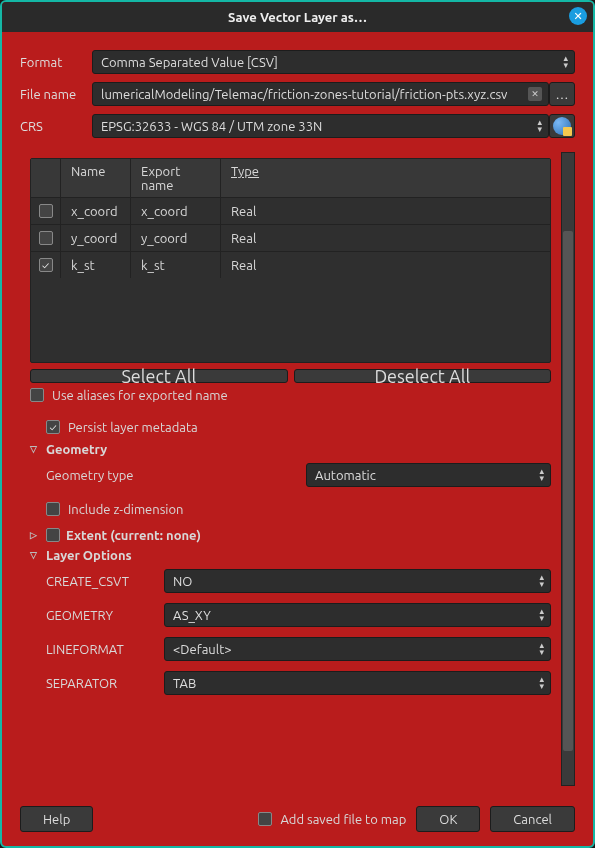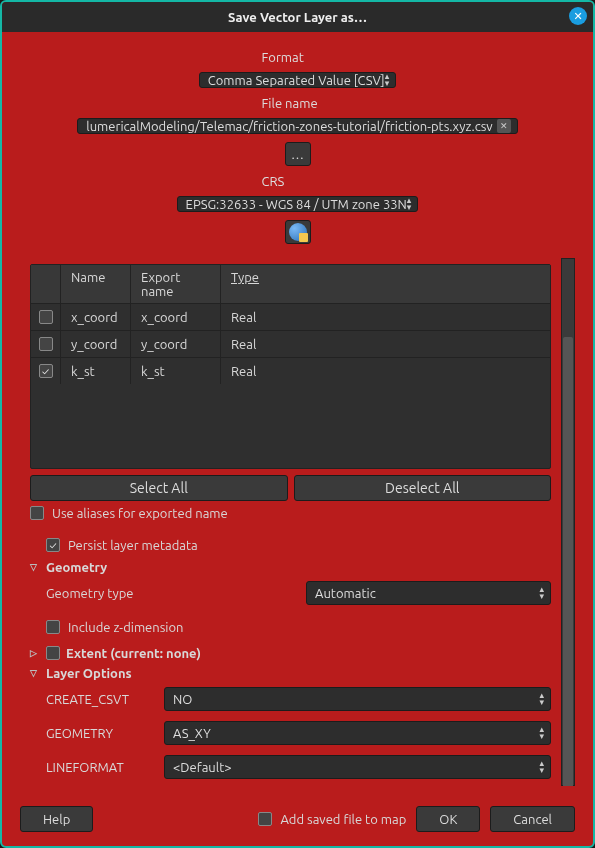--- a/index.html
+++ b/index.html
@@ -54,22 +54,21 @@
     flex: 1;
     padding: 18px 18px 10px 18px;
     display: flex;
     flex-direction: column;
     gap: 8px;
     overflow: hidden;
   }
   .form-row {
     display: flex;
     align-items: center;
-    gap: 8px;
-    flex-direction: column;
+    gap: 0;
   }
   .form-label {
     width: 72px;
     color: #ddd;
     font-size: 13px;
   }
   .select, .input {
     flex: 1;
     height: 24px;
     background: #2d2d2d;
@@ -210,30 +209,30 @@
     flex-shrink: 0;
   }
   .checkbox.checked::after { content: "✓"; }
   .btn-row {
     display: flex;
     gap: 6px;
     margin-top: 6px;
   }
   .btn {
     flex: 1;
-    height: 26px;
+    height: 14px;
     background: #3a3a3a;
     border: 1px solid #1c1c1c;
     border-radius: 3px;
     display: flex;
     align-items: center;
     justify-content: center;
     color: #ddd;
     cursor: pointer;
-    font-size: 14px;
+    font-size: 18px;
     text-align: right;
   }
   .check-row {
     display: flex;
     align-items: center;
     gap: 8px;
     padding: 5px 0;
     font-size: 13px;
   }
   .section-header {

